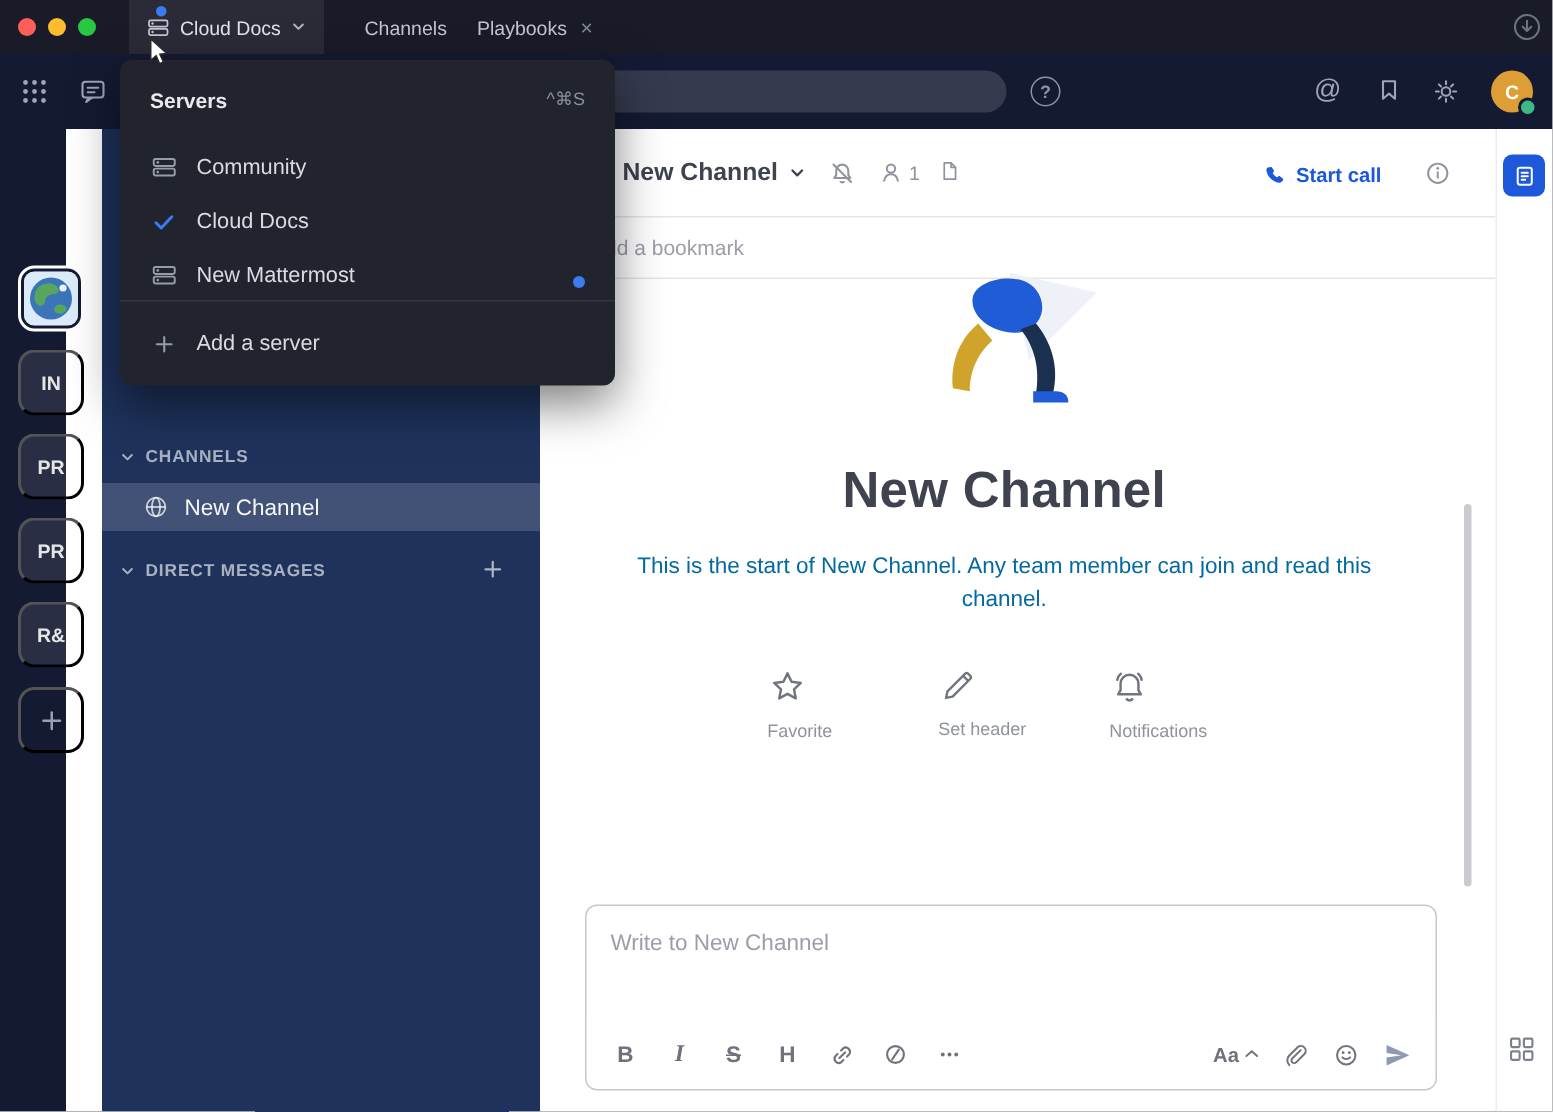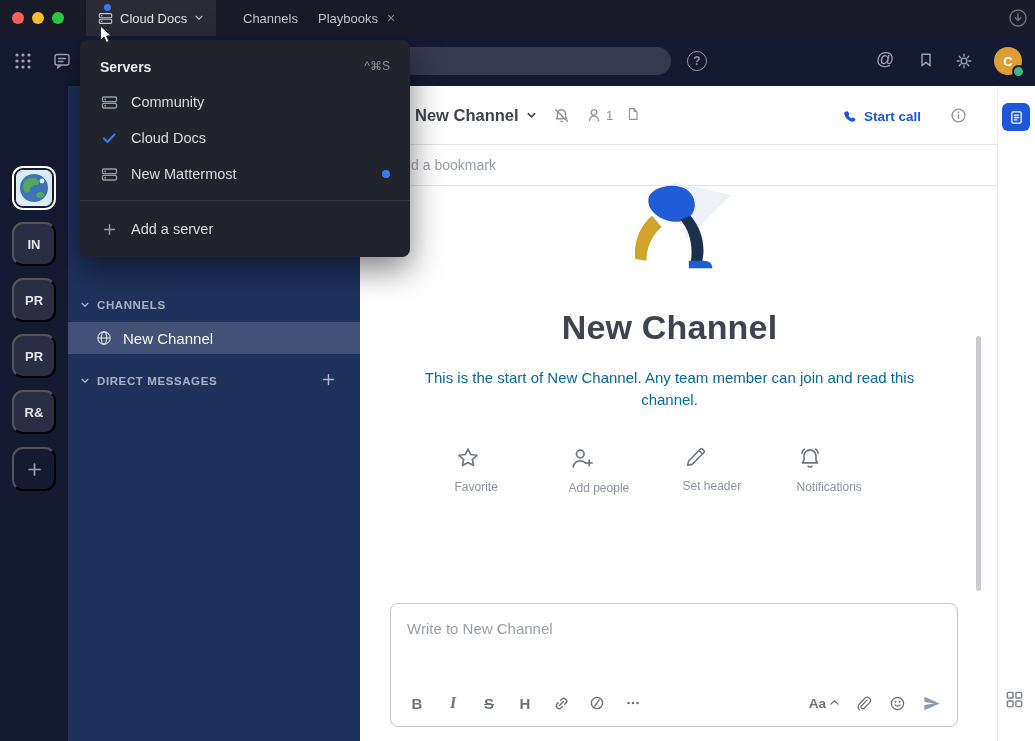--- a/index.html
+++ b/index.html
@@ -28,21 +28,21 @@
   .gh-help{position:absolute;left:687px;top:15px;width:20px;height:20px;border:1.6px solid #8d92a4;border-radius:50%;
     color:#8d92a4;font-size:12px;font-weight:700;display:flex;align-items:center;justify-content:center;background:none;cursor:pointer}
   .gh-at{left:876px;top:13px;font-size:18px;font-weight:500}
   .gh-saved{left:918px}.gh-gear{left:955px}
   .gh-avatar{position:absolute;left:994px;top:11px;width:28px;height:28px;border-radius:50%;background:#dd9e36;
     color:#fff;font-size:13px;font-weight:700;display:flex;align-items:center;justify-content:center;border:none;cursor:pointer}
   .gh-status{position:absolute;right:-3px;bottom:-3px;width:13px;height:13px;border-radius:50%;
     background:#3db887;border:2.5px solid #151a33}
 
   
-  .team-sidebar{position:absolute;top:75px;left:0;width:68px;bottom:0;background:#151a33;z-index:3}
+  .team-sidebar{position:absolute;top:86px;left:0;width:44px;bottom:0;background:#151a33;z-index:3}
   .team{position:absolute;left:12px;width:44px;height:44px;border-radius:11px;display:flex;align-items:center;
     justify-content:center;cursor:pointer}
   .team.sel{top:91px;border:2px solid #fff;padding:2px;background:#151a33}
   .team.sel .inner{width:36px;height:36px;border-radius:7px;overflow:hidden;background:#cfe3f7}
   .team.ini{background:rgba(255,255,255,0.09);color:rgba(255,255,255,0.88);font-size:13px;font-weight:700}
   .t-in{top:147px}.t-pr1{top:203px}.t-pr2{top:259px}.t-ra{top:315px}
   .team.add{top:372px;color:#99a0b4;background:none}
 
   
   .channel-sidebar{position:absolute;top:86px;left:68px;width:292px;bottom:0;background:#1e325c;z-index:2}
@@ -101,21 +101,21 @@
   .rr-boards{position:absolute;top:17px;left:4px;width:28px;height:28px;border-radius:6px;background:#1c58d9;
     display:flex;align-items:center;justify-content:center;border:none;cursor:pointer}
   .rr-apps{position:absolute;bottom:32px;left:7px;color:#7d818c;background:none;border:none;cursor:pointer}
 
   
   .servers-menu{position:absolute;left:80px;top:40px;width:330px;background:#21242c;border-radius:8px;
     box-shadow:0 12px 32px rgba(0,0,0,0.5);z-index:60;padding:6px 0 8px;color:#d8dbe1}
   .sm-header{display:flex;justify-content:space-between;align-items:flex-start;padding:13px 20px 9px}
   .sm-title{font-size:14px;font-weight:700;color:#e8eaee}
   .sm-shortcut{font-size:12px;color:#8b8f99}
-  .sm-item{height:36px;display:flex;align-items:center;gap:13px;padding:0 20px;font-size:14.5px;cursor:pointer}
+  .sm-item{height:36px;display:flex;align-items:flex-end;gap:13px;padding:0 20px;font-size:14.5px;cursor:pointer}
   .sm-item:first-of-type{margin-top:10px}
   .sm-ico{width:18px;display:flex;justify-content:center;color:#979ca6}
   .sm-check{color:#3b7bf2}
   .sm-dot{margin-left:auto;width:8px;height:8px;border-radius:50%;background:#3b7bf2}
   .sm-divider{height:1px;background:rgba(255,255,255,0.09);margin:8px 0}
   .sm-add{height:40px;display:flex;align-items:center;gap:13px;padding:0 20px;font-size:14.5px;cursor:pointer}
 
   .cursor{position:absolute;left:99px;top:25px;z-index:100;pointer-events:none}
 </style>
 </head>
@@ -371,32 +371,20 @@
       <p class="desc">This is the start of New Channel. Any team member can join and read this channel.</p>
 
       <div class="actions">
         <button class="action">
           <span class="ic">
             <svg viewBox="0 0 24 24" width="26">
                 <path d="M12 3.6l2.5 5.2 5.7.7-4.2 3.9 1.1 5.6-5.1-2.8-5.1 2.8 1.1-5.6-4.2-3.9 5.7-.7z" fill="none" stroke="currentColor" stroke-width="1.5" stroke-linejoin="round"></path>
               </svg>
           </span>
           <span>Favorite</span>
-        </button>
-        <button class="action">
-          <span class="ic">
-            <svg viewBox="0 0 24 24" width="27">
-                <g fill="none" stroke="currentColor" stroke-width="1.5" stroke-linecap="round">
-                  <circle cx="10" cy="8" r="3.4"></circle>
-                  <path d="M3.8 19.5c.7-3.6 3-5.4 6.2-5.4 2 0 3.7.7 4.9 2"></path>
-                  <path d="M18 13.5v5M15.5 16h5"></path>
-                </g>
-              </svg>
-          </span>
-          <span>Add people</span>
         </button>
         <button class="action">
           <span class="ic">
             <svg viewBox="0 0 24 24" width="25">
                 <g fill="none" stroke="currentColor" stroke-width="1.5" stroke-linejoin="round">
                   <path d="M4.5 19.5l.9-4.2L16.8 3.9c.5-.5 1.3-.5 1.8 0l1.5 1.5c.5.5.5 1.3 0 1.8L8.7 18.6z"></path>
                   <path d="M15.4 5.3l3.3 3.3"></path>
                 </g>
               </svg>
           </span>

